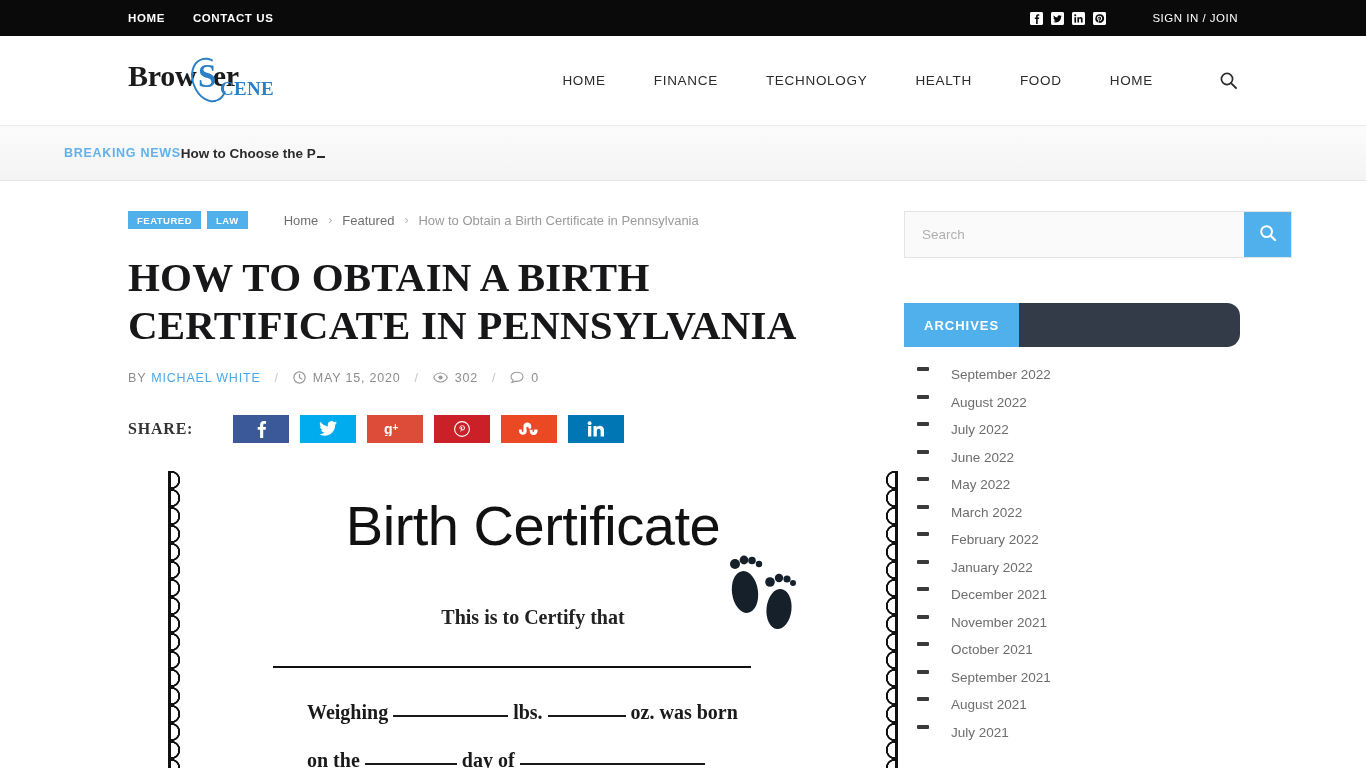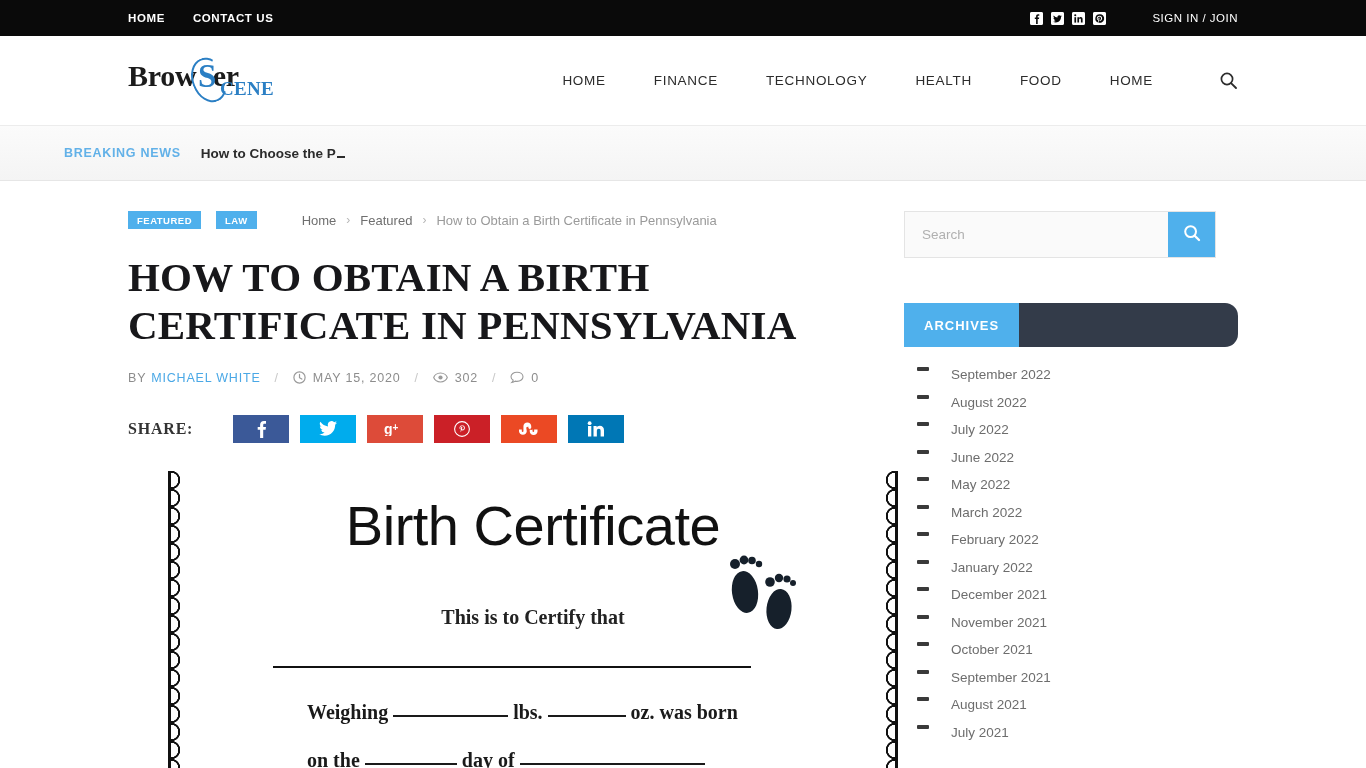--- a/index.html
+++ b/index.html
@@ -89,37 +89,37 @@
     height:55px;
     background:linear-gradient(#fbfbfb,#f4f4f4);
     border-bottom:1px solid #e6e6e6;
     display:flex; align-items:center; padding:0 64px;
   }
   .breaking-label{
     font-size:12.5px; font-weight:bold; letter-spacing:.7px;
     color:#62b1e8; text-transform:uppercase;
   }
   .breaking-text{
-    margin-left:20px; font-size:13.5px; font-weight:bold;
+    font-size:13.5px; font-weight:bold;
     color:#2b2b2b;
   }
   .caret{
     display:inline-block; width:8px; border-bottom:2px solid #2b2b2b;
     margin-left:1px; vertical-align:baseline;
   }
 
   
   .wrap{
     display:flex; padding:0 128px; gap:46px; height:587px;
   }
   .content{ width:730px; padding-top:30px; }
   .sidebar{ width:336px; padding-top:30px; }
 
   
-  .crumb-row{ display:flex; align-items:center; gap:12px; }
+  .crumb-row{ display:flex; align-items:center; gap:3px; }
   .badge{
     display:inline-block; background:#4fb0ec; color:#fff;
     font-size:9.5px; font-weight:bold; letter-spacing:.5px;
     padding:4px 9px 3px; margin-right:3px; text-transform:uppercase;
     cursor:pointer;
   }
   .crumbs{ margin-left:30px; font-size:13px; color:#8a8a8a; display:flex; align-items:center; gap:0;}
   .crumbs a{ color:#6f6f6f; text-decoration:none; cursor:pointer;}
   .crumb-sep{ margin:0 10px; color:#b6b6b6; font-size:12px;}
   .crumb-cur{ color:#9a9a9a; }
@@ -200,21 +200,21 @@
   .cert-line.l1{ top:230px; }
   .cert-line.l2{ top:278px; }
   .blank{ border-bottom:2px solid #1a1a1a; display:inline-block; vertical-align:2px;}
   .feet{
     position:absolute; right:78px; top:76px; width:78px; height:94px;
   }
   .feet svg{ display:block; }
 
   
   .searchbox{
-    display:flex; height:47px; width:312px;
+    display:flex; height:47px; width:388px;
     border:1px solid #e4e4e4; background:#fafafa;
   }
   .searchbox input{
     flex:1; border:none; outline:none; background:transparent;
     padding:0 17px; font-size:13.5px; color:#555;
     font-family:"Liberation Sans", sans-serif;
   }
   .searchbox input::placeholder{ color:#b0b0b0; }
   .search-submit{
     width:47px; background:#4fb0ec; border:none; cursor:pointer;

